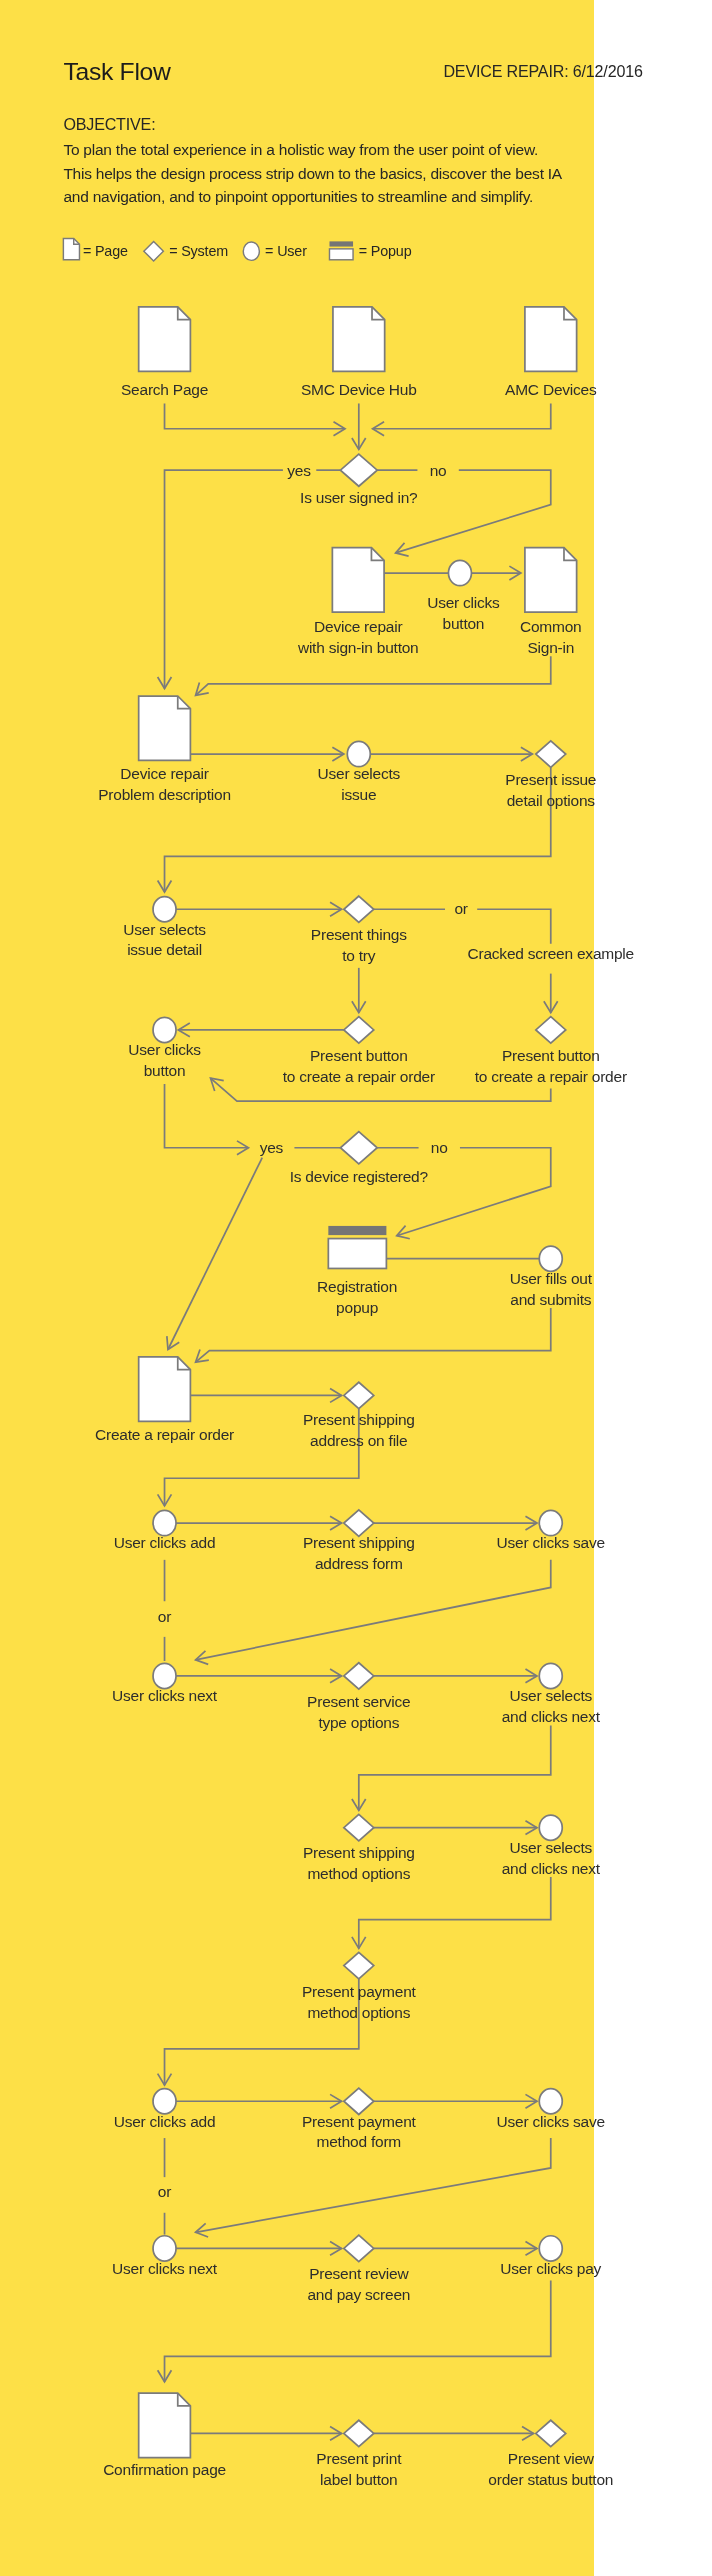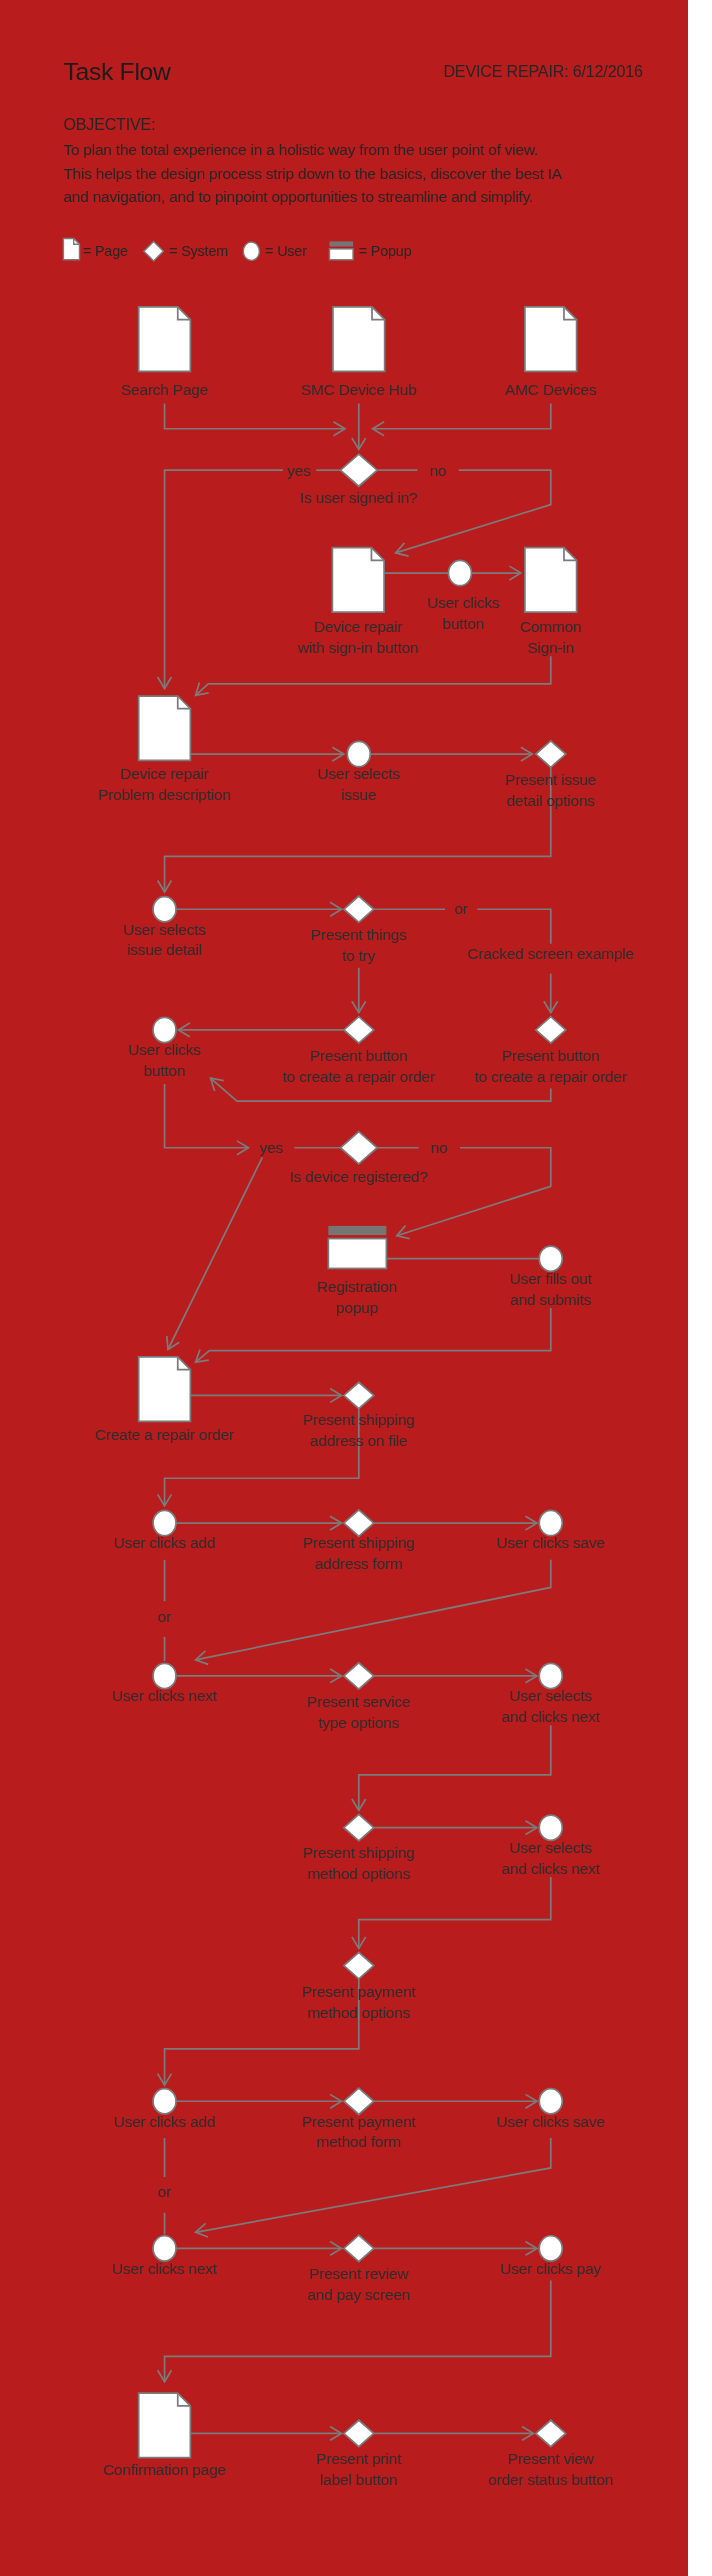--- a/index.html
+++ b/index.html
@@ -1,16 +1,16 @@
 <!DOCTYPE html>
 <html style="font-size:9.2px"><head>
 <meta charset="utf-8">
 <style>
   html,body{margin:0;padding:0;background:#ffffff;}
-  .page{position:relative;width:688px;height:2576px;background:#b91c1c;}
+  .page{position:relative;width:594px;height:2576px;background:#fde047;}
   svg{font-family:"Liberation Sans","DejaVu Sans",sans-serif;}
   .title{font-size:43px;fill:#1c1c1c;letter-spacing:-0.5px;}
   .hdr{font-size:28px;fill:#262626;letter-spacing:-0.3px;}
   .objh{font-size:28px;fill:#262626;letter-spacing:-0.3px;}
   .obj{font-size:27px;fill:#262626;letter-spacing:-0.4px;}
   .lbl{font-size:27px;fill:#2d2d2d;letter-spacing:-0.4px;text-anchor:middle;}
   .elbl{font-size:27px;fill:#2d2d2d;letter-spacing:-0.4px;text-anchor:middle;}
   .leg{font-size:25px;fill:#262626;letter-spacing:-0.3px;}
   .ln{fill:none;stroke:#7b7b7b;stroke-width:3;}
   .shape{fill:#ffffff;stroke:#7b7b7b;stroke-width:3;}

